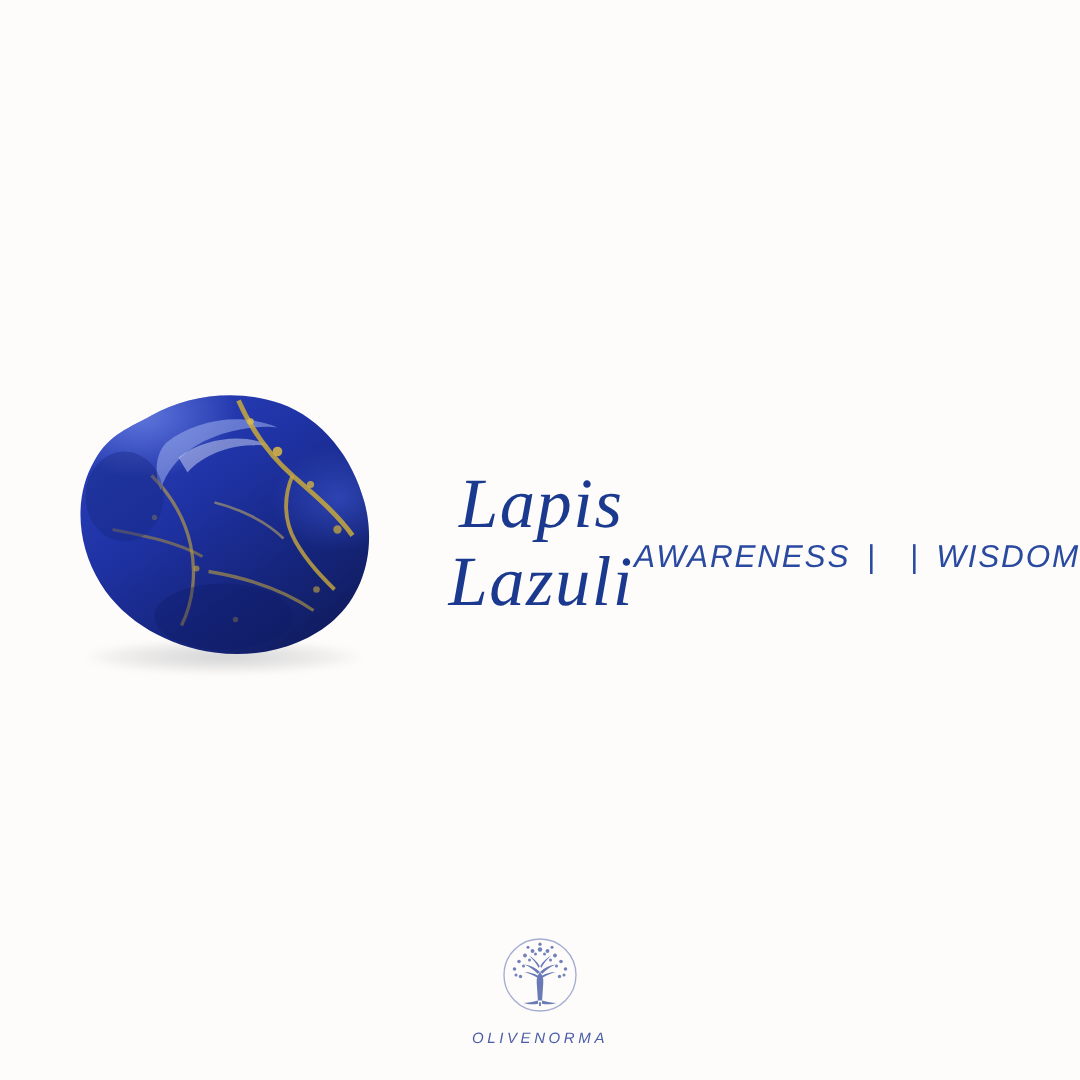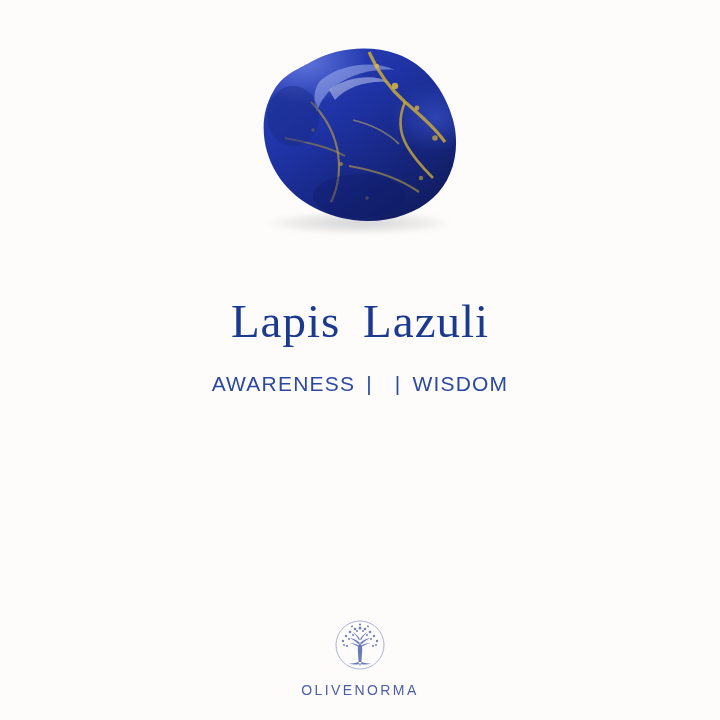--- a/index.html
+++ b/index.html
@@ -12,23 +12,23 @@
     background: #fdfcfa;
     font-family: "Liberation Serif", serif;
     overflow: hidden;
   }
   .card {
     position: relative;
     width: 720px;
     height: 720px;
     box-sizing: border-box;
     display: flex;
-    flex-direction: column;
     align-items: center;
     background: #fdfcfa;
+    font-style: italic;
   }
 
   
   .stone-area {
     width: 100%;
     height: 290px;
     position: relative;
     display: flex;
     align-items: center;
     justify-content: center;
@@ -109,21 +109,21 @@
     align-items: center;
   }
   .logo-mark {
     width: 62px;
     height: 58px;
     display: block;
   }
   .logo-text {
     margin-top: 6px;
     font-family: "Liberation Sans", sans-serif;
-    font-size: 14px;
+    font-size: 10px;
     letter-spacing: 2.4px;
     color: #4b5ea8;
   }
 </style>
 </head>
 <body>
 
 <div class="card">
 
   <div class="stone-area">

